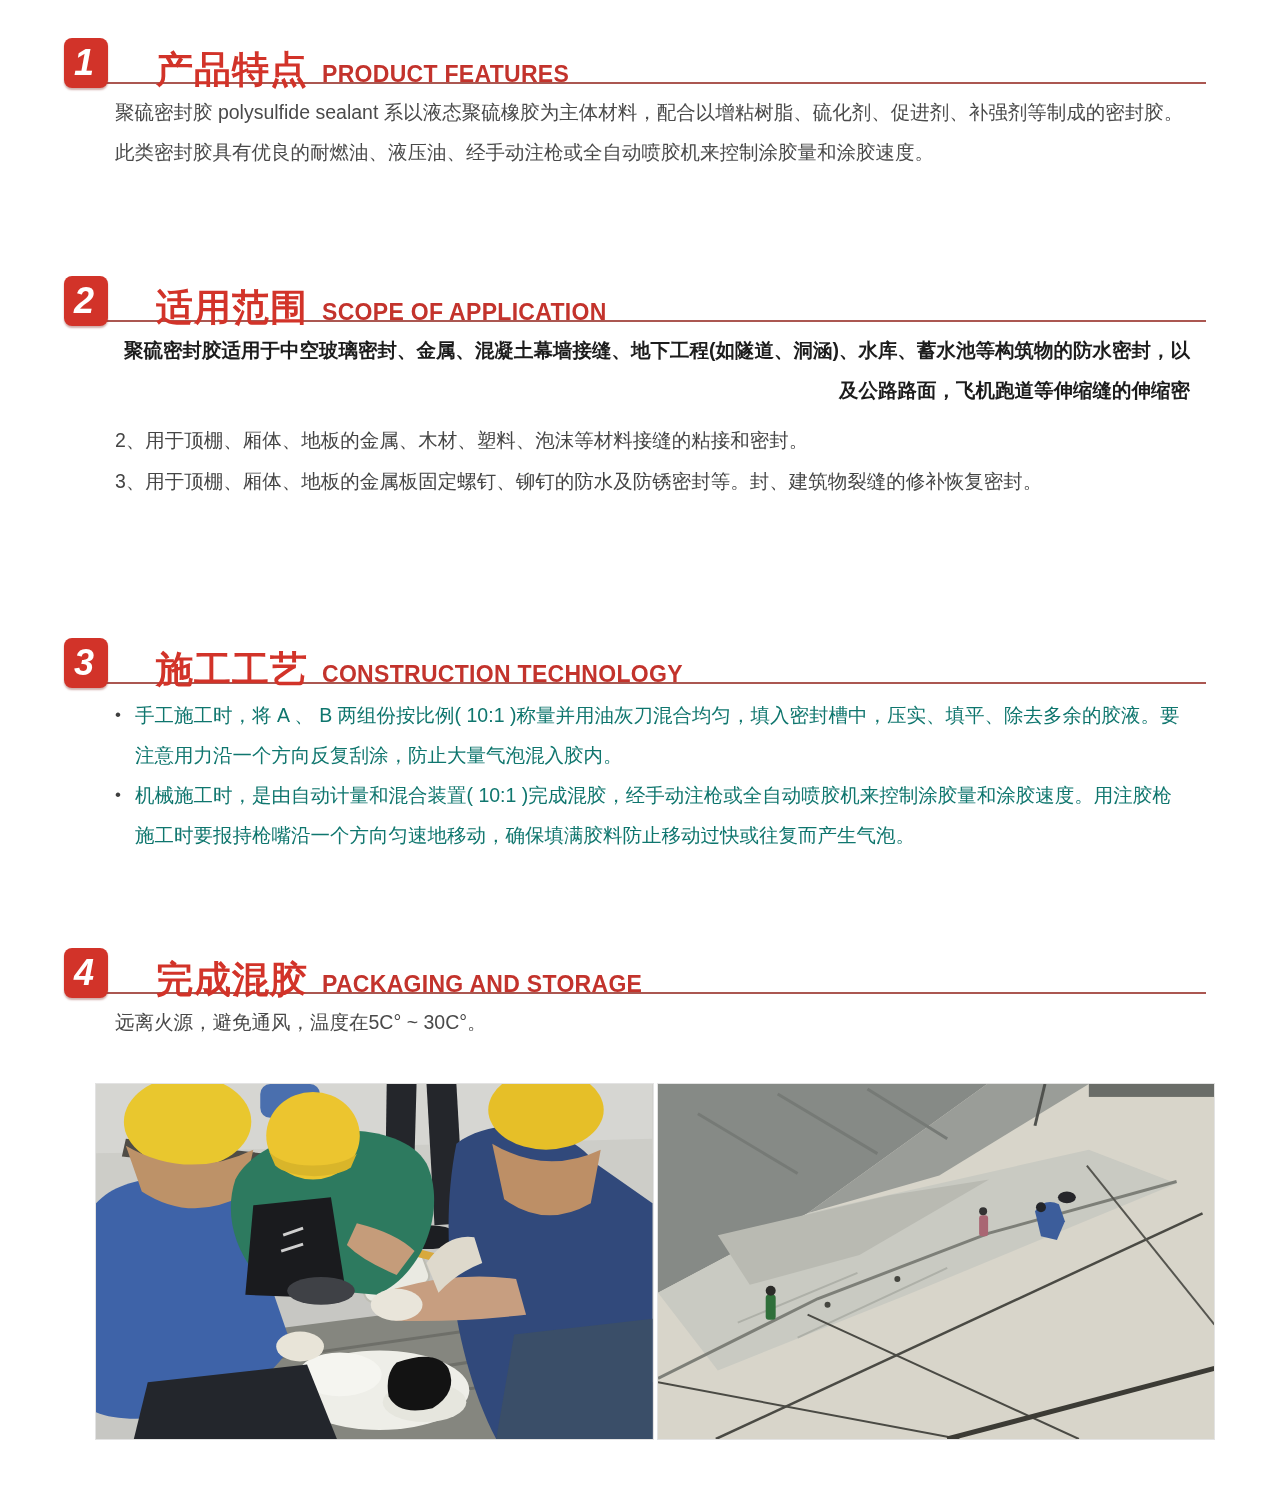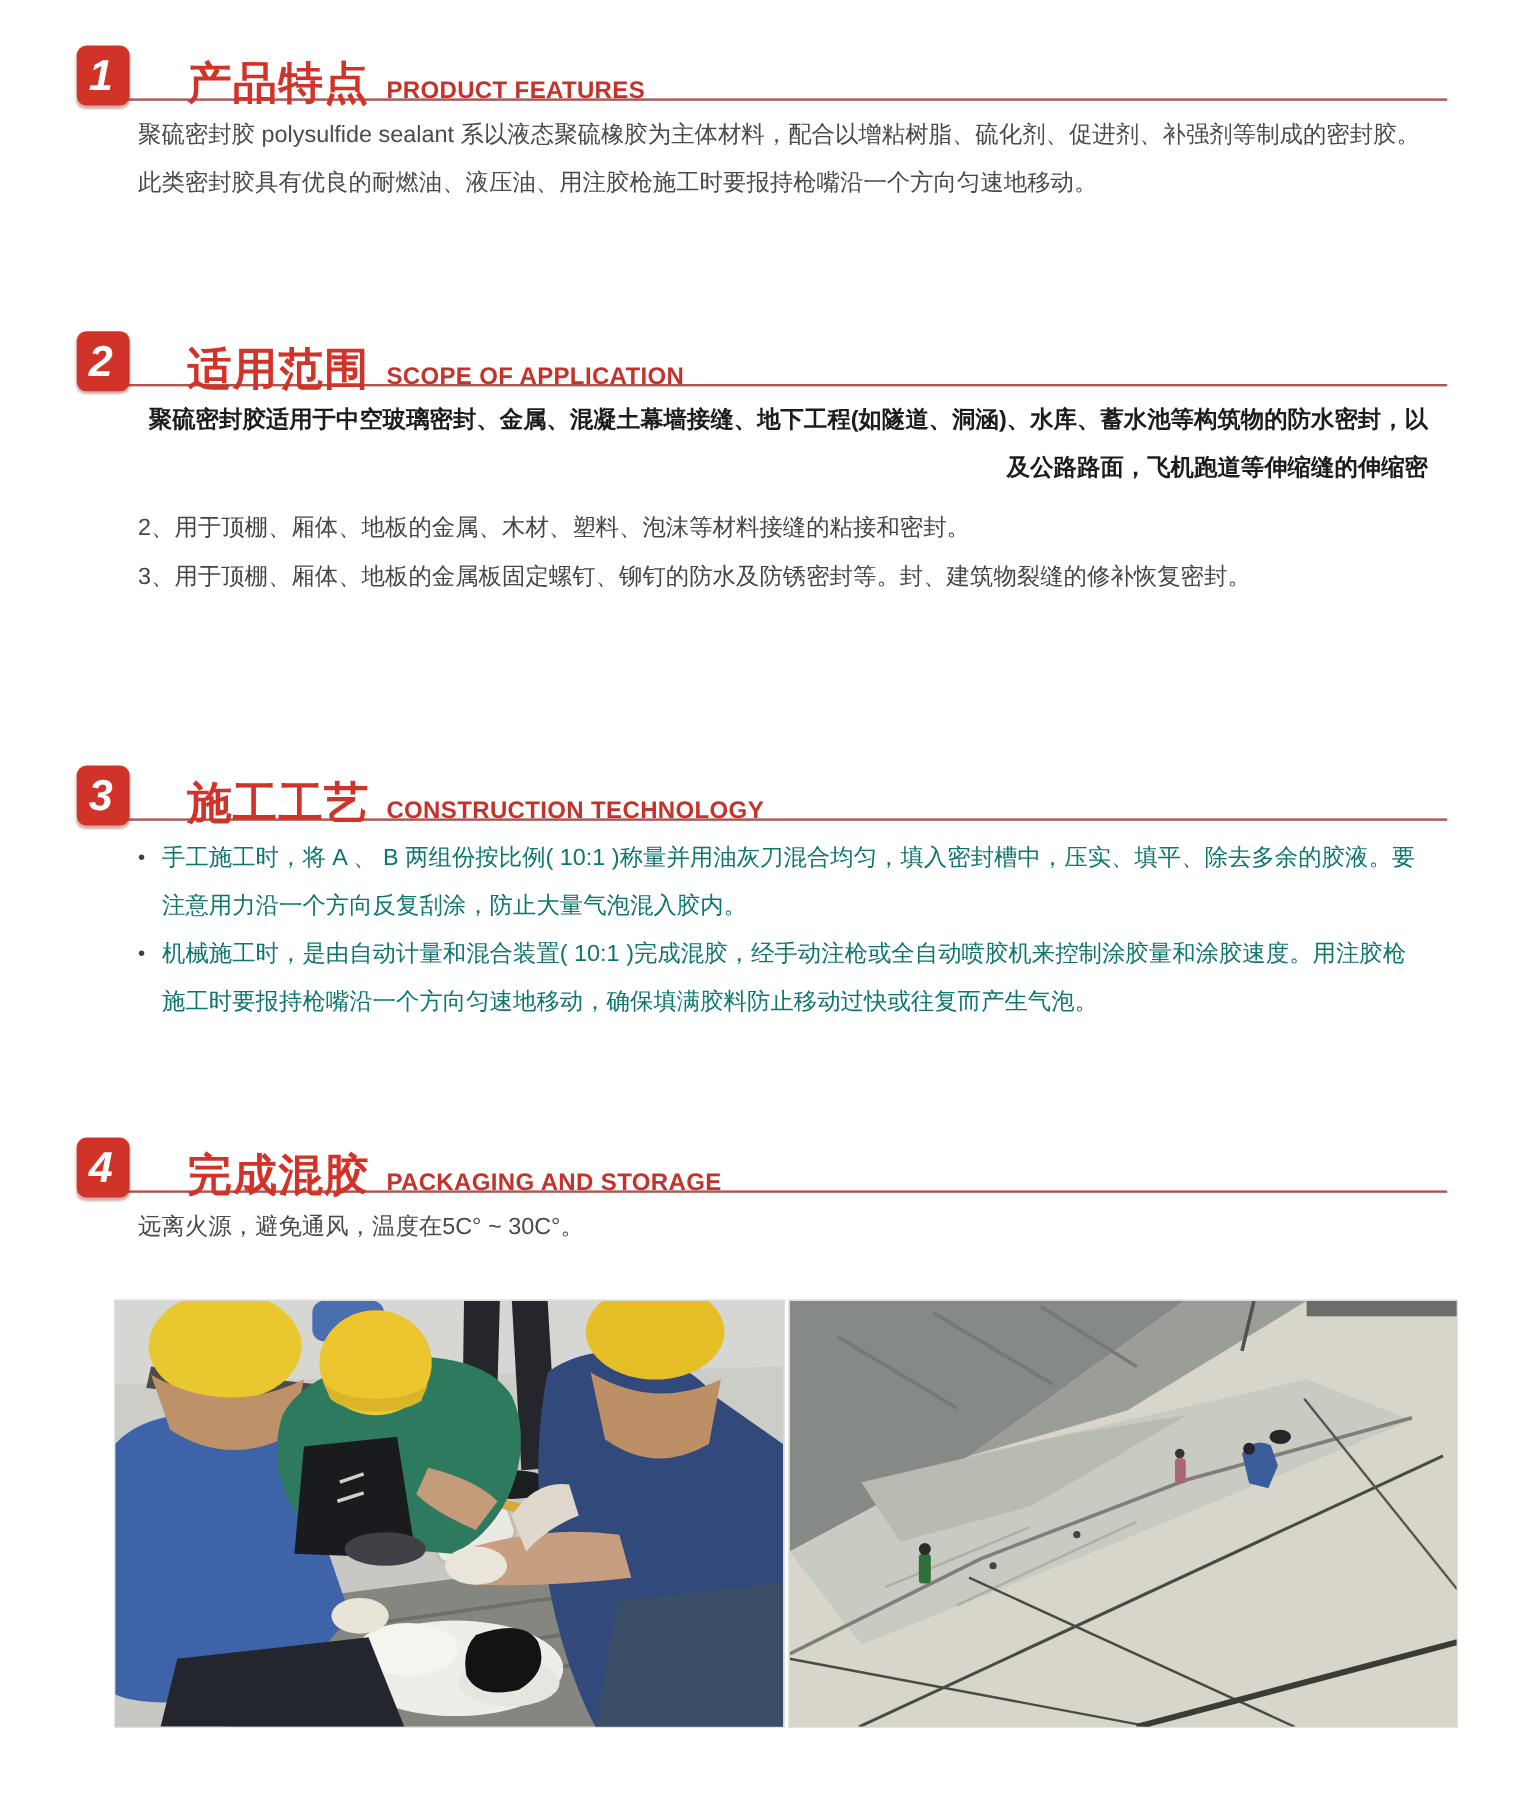--- a/index.html
+++ b/index.html
@@ -14,21 +14,21 @@
     position:absolute;left:0;top:0;width:44px;height:50px;background:#d23329;border-radius:8px;
     display:flex;align-items:center;justify-content:center;
     box-shadow:0 2px 2px rgba(120,20,15,.35);
   }
   .numbox span{
     color:#ffffff;font-size:36px;font-weight:900;font-style:italic;line-height:1;
     transform:translateX(-2px);
   }
   .titles{position:absolute;left:56px;bottom:2px;display:flex;align-items:baseline;gap:14px;white-space:nowrap;margin-left:36px;}
   .tzh{font-size:37px;font-weight:900;color:#d23329;letter-spacing:1px;line-height:1;}
-  .ten{font-size:20px;font-weight:700;color:#c3332c;letter-spacing:.3px;}
+  .ten{font-size:23px;font-weight:700;color:#c3332c;letter-spacing:.3px;}
   
   .body-text{position:absolute;left:115px;width:1075px;font-size:19.5px;line-height:40px;color:#4a4a4a;}
   .body-text p{margin:0;}
   .lead{font-weight:700;color:#1c1c1c;text-align:right;}
   .list p{margin:0 0 1px 0;color:#454545;}
   .list p.sp{margin-top:5px;}
   .bullets{display:flex;flex-direction:column;gap:0;}
   .bullet{display:flex;}
   .bullet .dot{width:20px;flex:0 0 20px;color:#3f3f3f;font-size:17px;line-height:40px;}
   .bullet p{flex:1;margin:0;color:#0f766e;}
@@ -46,21 +46,21 @@
     <div class="rule"></div>
     <div class="numbox">
       <span>1</span>
     </div>
     <div class="titles">
       <span class="tzh">产品特点</span>
       <span class="ten">PRODUCT FEATURES</span>
     </div>
   </div>
   <div class="body-text" style="top:92px">
-    <p>聚硫密封胶 polysulfide sealant 系以液态聚硫橡胶为主体材料，配合以增粘树脂、硫化剂、促进剂、补强剂等制成的密封胶。此类密封胶具有优良的耐燃油、液压油、用注胶枪施工时要报持枪嘴沿一个方向匀速地移动。</p>
+    <p>聚硫密封胶 polysulfide sealant 系以液态聚硫橡胶为主体材料，配合以增粘树脂、硫化剂、促进剂、补强剂等制成的密封胶。此类密封胶具有优良的耐燃油、液压油、经手动注枪或全自动喷胶机来控制涂胶量和涂胶速度。</p>
   </div>
 
   <div class="sec-header" style="top:276px">
     <div class="rule"></div>
     <div class="numbox">
       <span>2</span>
     </div>
     <div class="titles">
       <span class="tzh">适用范围</span>
       <span class="ten">SCOPE OF APPLICATION</span>

